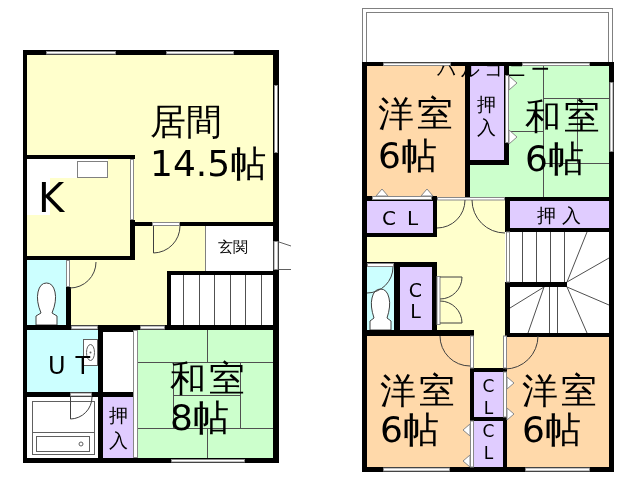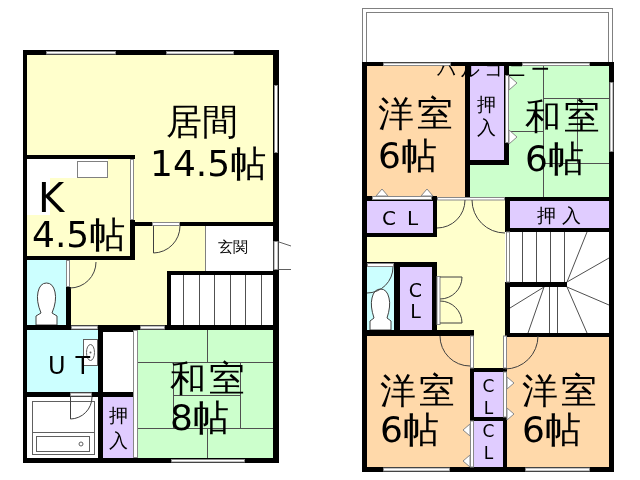--- a/index.html
+++ b/index.html
@@ -243,24 +243,23 @@
       <line x1="440" y1="277" x2="462" y2="277"></line>
       <path d="M462 277 A22 22 0 0 1 440 299"></path>
       <line x1="440" y1="323" x2="462" y2="323"></line>
       <path d="M440 301 A22 22 0 0 1 462 323"></path>
       <path d="M440 336 A30 30 0 0 0 470 366"></path>
       <path d="M538 336 A33 33 0 0 1 505 369"></path>
     </g>
   </g>
 </svg>
 
-<div class="lbl big" style="left:166px;top:104px;font-family:Liberation Serif, serif;">居間</div>
+<div class="lbl big" style="left:150px;top:104px;font-family:Liberation Serif, serif;">居間</div>
 <div class="lbl big" style="left:150px;top:146px;">14.5帖</div>
 <div class="lbl" style="left:38px;top:178px;font-size:40px;">K</div>
-<div class="lbl big" style="left:32px;top:217px;">4.5帖</div>
 <div class="lbl" style="left:218px;top:240px;font-size:15px;">玄関</div>
 <div class="lbl" style="left:48px;top:354px;font-size:24px;letter-spacing:10px;">UT</div>
 <div class="lbl v" style="left:109px;top:403px;font-size:19px;line-height:1.3;">押入</div>
 <div class="lbl big" style="left:170px;top:361px;letter-spacing:3px;">和室</div>
 <div class="lbl big" style="left:170px;top:400px;text-align:right;">8帖</div>
 
 <div class="lbl" style="left:437px;top:27px;font-size:19px;letter-spacing:4px;margin-top:33px;">バルコニー</div>
 <div class="lbl big" style="left:378px;top:96px;letter-spacing:3px;">洋室</div>
 <div class="lbl big" style="left:378px;top:138px;">6帖</div>
 <div class="lbl v" style="left:477px;top:93px;font-size:19px;line-height:1.2;">押入</div>

